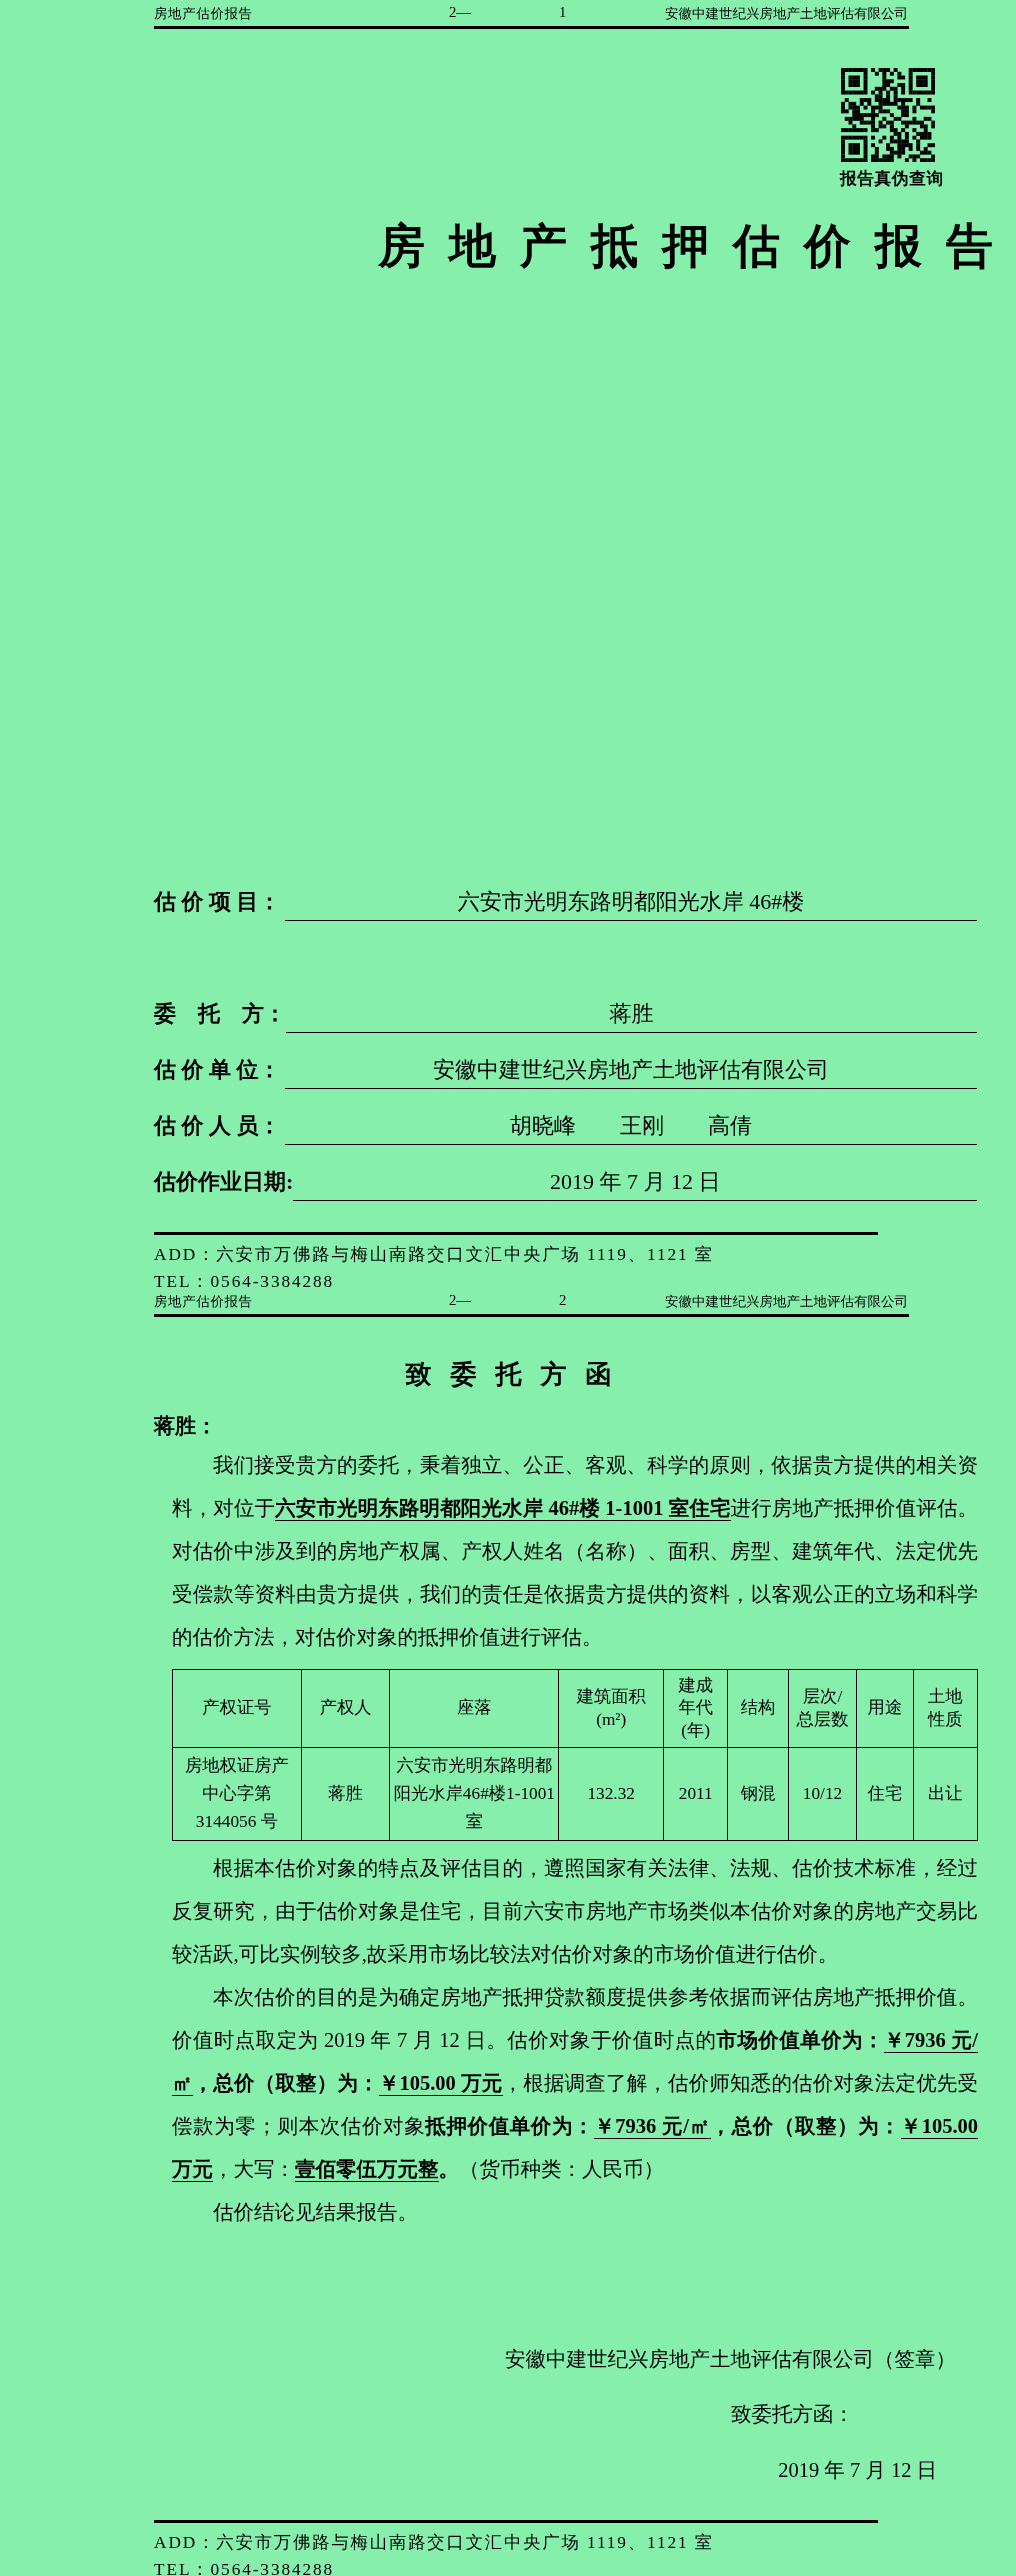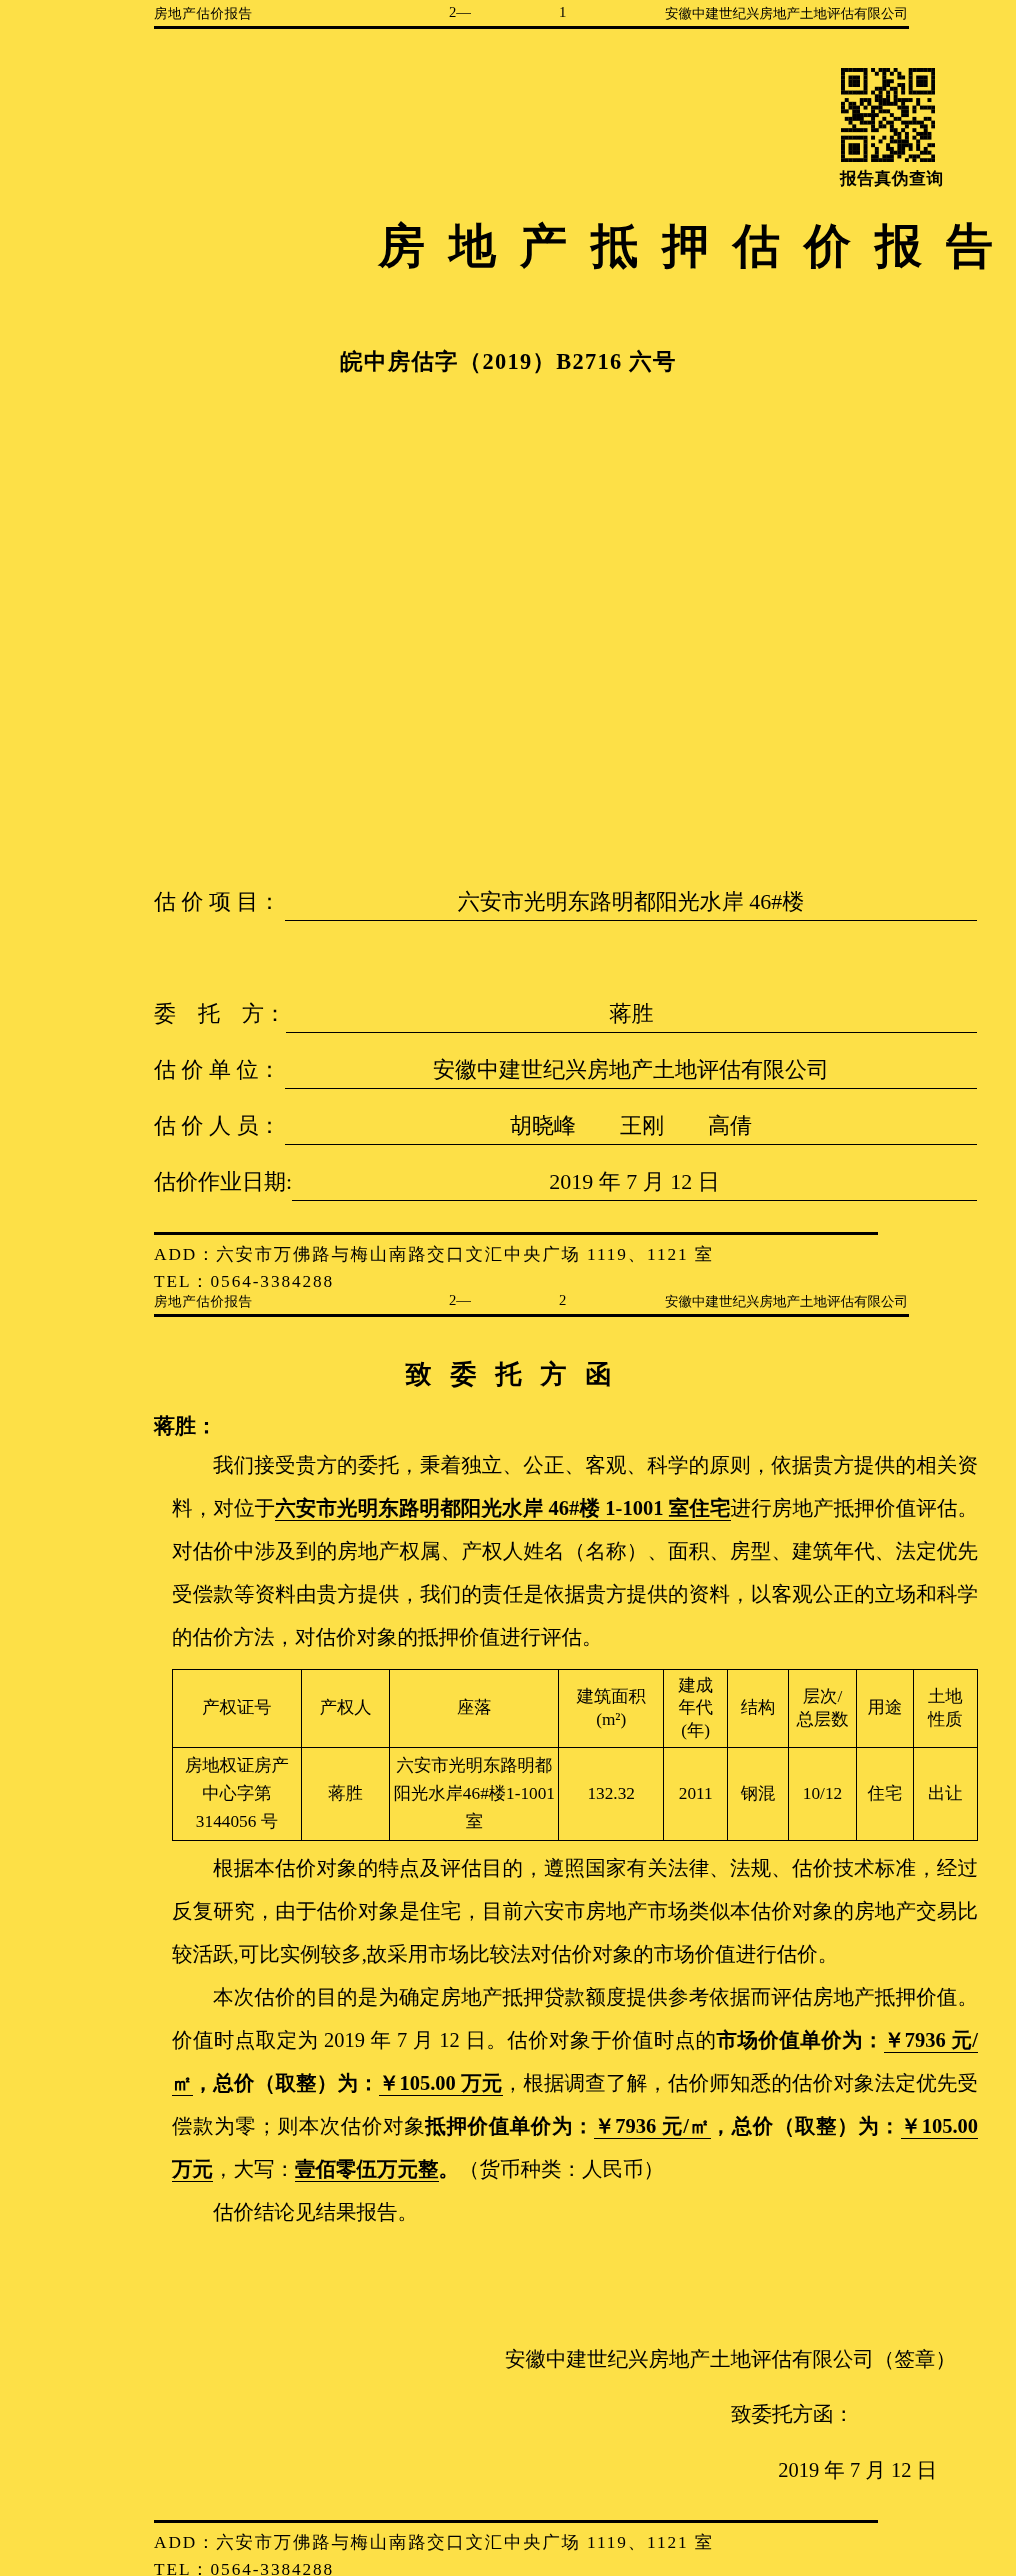--- a/index.html
+++ b/index.html
@@ -1,21 +1,21 @@
 <!DOCTYPE html>
 <html style="font-size:10.3px"><head>
 <meta charset="utf-8">
 <style>
   html,body{margin:0;padding:0;background:#ffffff;}
   body{
     width:1017px;height:2576px;position:relative;
     font-family:"Liberation Serif","DejaVu Serif",serif;
     color:#000;
   }
-  .page{position:relative;width:1017px;height:1288px;background:#fde047;overflow:hidden;}
+  .page{position:relative;width:1017px;height:1288px;background:#86efac;overflow:hidden;}
 
   
   .h-left{position:absolute;left:154px;top:5.1px;font-size:13.5px;letter-spacing:0.6px;white-space:nowrap;}
   .h-c1{position:absolute;left:449px;top:3.8px;font-size:14.7px;}
   .h-c2{position:absolute;left:559px;top:3.8px;font-size:14.7px;}
   .h-right{position:absolute;right:109px;top:5.1px;font-size:13.5px;white-space:nowrap;}
   .h-rule{position:absolute;left:154px;top:26px;width:755px;height:2.6px;background:#000;}
 
   
   .qr{position:absolute;left:840px;top:68px;width:96px;text-align:center;}
@@ -23,21 +23,21 @@
   .qr-label{margin-top:5.1px;font-size:16.7px;font-weight:bold;letter-spacing:0.6px;white-space:nowrap;}
 
   
   .title{position:absolute;left:0;top:215px;width:1017px;text-align:right;
          font-size:47px;font-weight:bold;letter-spacing:24px;text-indent:24px;white-space:nowrap;}
   .docnum{position:absolute;left:0;top:346px;width:1017px;text-align:center;
           font-size:22.4px;font-weight:bold;letter-spacing:1.3px;}
 
   .fields{position:absolute;left:154px;top:865px;width:823px;}
   .frow{display:flex;align-items:flex-end;height:56px;}
-  .flabel{flex:0 0 131px;font-size:22px;font-weight:normal;white-space:nowrap;padding-bottom:3.8px;}
+  .flabel{flex:0 0 131px;font-size:22px;font-weight:bold;white-space:nowrap;padding-bottom:3.8px;}
   .fvalue{flex:1;border-bottom:1.9px solid #000;text-align:center;font-size:22px;
           padding-bottom:5.1px;white-space:nowrap;line-height:1.2;}
   .fvalue.left{text-align:left;padding-left:7.7px;}
 
   
   .pfoot{position:absolute;left:154px;top:1232px;width:823px;font-size:17.3px;letter-spacing:1.9px;}
   .f-rule{width:724px;height:3.2px;background:#000;}
   .f-line{margin-top:6.4px;white-space:nowrap;}
   .f-line + .f-line{margin-top:3.8px;}
 
@@ -392,21 +392,20 @@
           <rect x="122.64" y="140.16" width="6.14" height="6.14"></rect>
           <rect x="128.48" y="140.16" width="6.14" height="6.14"></rect>
           <rect x="134.32" y="140.16" width="6.14" height="6.14"></rect>
           <rect x="140.16" y="140.16" width="6.14" height="6.14"></rect>
         </g>
       </svg>
     <div class="qr-label">报告真伪查询</div>
   </div>
 
   <div class="title">房地产抵押估价报告</div>
-  <div class="docnum">皖中房估字（2019）B2716 六号</div>
 
   <div class="fields">
     <div class="frow">
       <div class="flabel">估 价 项 目：</div>
       <div class="fvalue">六安市光明东路明都阳光水岸 46#楼</div>
     </div>
     <div class="frow">
       <div class="flabel"></div>
     </div>
     <div class="frow">

